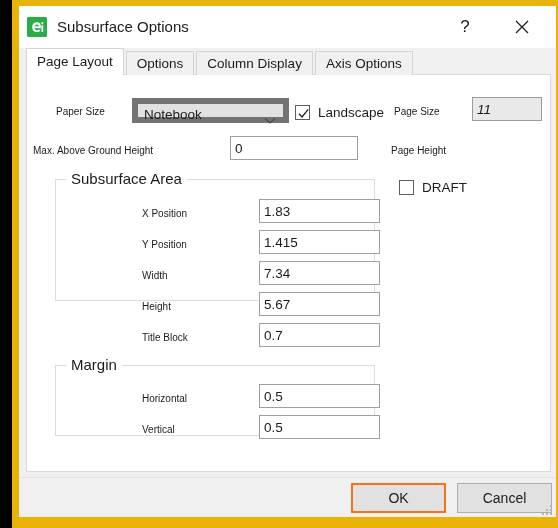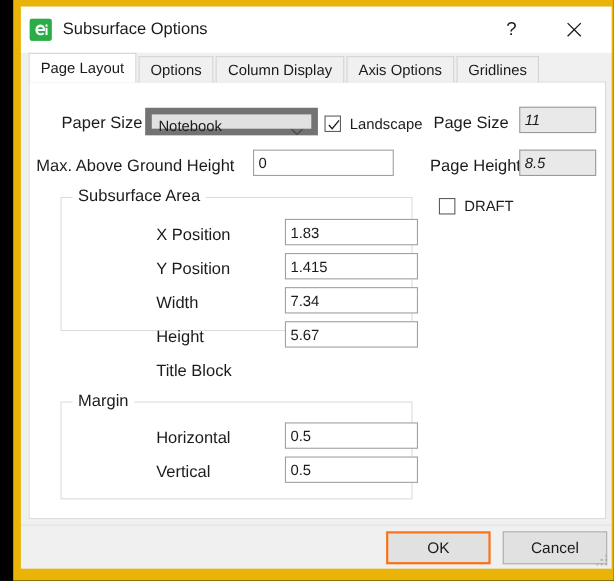--- a/index.html
+++ b/index.html
@@ -123,21 +123,21 @@
     height: 398px;
     background: #ffffff;
     border: 1px solid #d9d9d9;
     box-sizing: border-box;
     z-index: 2;
   }
 
   
   .lbl {
     position: absolute;
-    font-size: 15px;
+    font-size: 10px;
     color: #1b1b1b;
     white-space: nowrap;
     line-height: 16px;
   }
   .txt {
     position: absolute;
     box-sizing: border-box;
     border: 1px solid #a0a0a0;
     background: #ffffff;
     color: #1b1b1b;
@@ -299,21 +299,20 @@
         <span class="cblabel">Landscape</span>
       </div>
 
       <div class="lbl" style="left:367px; top:29px;">Page Size</div>
       <input class="txt readonly" style="left: 445px; top: 22px; width: 70px;" readonly="" value="11">
 
       <div class="lbl" style="left:6px; top:68px;">Max. Above Ground Height</div>
       <input class="txt" style="left: 203px; top: 61px; width: 128px;" value="0">
 
       <div class="lbl" style="left:364px; top:68px;">Page Height</div>
-      <input class="txt readonly" style="left: 445px; top: 61px; width: 70px;" readonly="" value="8.5">
 
       <div class="cbwrap" style="left:372px; top:105px;">
         <span class="cbbox"></span>
         <span class="cblabel">DRAFT</span>
       </div>
 
       <div class="group" style="left:28px; top:104px; width:320px; height:122px;">
         <span class="group-legend">Subsurface Area</span>
 
         <div class="lbl" style="left:86px; top:26px;">X Position</div>
@@ -322,39 +321,39 @@
         <div class="lbl" style="left:86px; top:57px;">Y Position</div>
         <input class="txt" style="left: 203px; top: 50px; width: 121px;" value="1.415">
 
         <div class="lbl" style="left:86px; top:88px;">Width</div>
         <input class="txt" style="left: 203px; top: 81px; width: 121px;" value="7.34">
 
         <div class="lbl" style="left:86px; top:119px;">Height</div>
         <input class="txt" style="left: 203px; top: 112px; width: 121px;" value="5.67">
 
         <div class="lbl" style="left:86px; top:150px;">Title Block</div>
-      </div>
-
-      <div class="group" style="left:28px; top:290px; width:320px; height:89px;">
+        <input class="txt" style="left: 203px; top: 143px; width: 121px;" value="0.7">
+      </div>
+
+      <div class="group" style="left:28px; top:290px; width:320px; height:71px;">
         <span class="group-legend">Margin</span>
 
         <div class="lbl" style="left:86px; top:25px;">Horizontal</div>
         <input class="txt" style="left: 203px; top: 18px; width: 121px;" value="0.5">
 
         <div class="lbl" style="left:86px; top:56px;">Vertical</div>
         <input class="txt" style="left: 203px; top: 49px; width: 121px;" value="0.5">
       </div>
     </div>
 
     <div id="tabstrip">
       <div class="tab active">Page Layout</div>
       <div class="tab">Options</div>
       <div class="tab">Column Display</div>
       <div class="tab">Axis Options</div>
-      <div class="tab">Gridlines</div>
     </div>
 
     <div id="footer-sep"></div>
     <button class="btn default" id="ok-button">OK</button>
     <button class="btn" id="cancel-button">Cancel</button>
 
     <div id="resize-grip">
       <svg width="12" height="12" viewBox="0 0 12 12">
         <g fill="#b4b4b4">
           <rect x="8" y="8" width="2" height="2"></rect>

